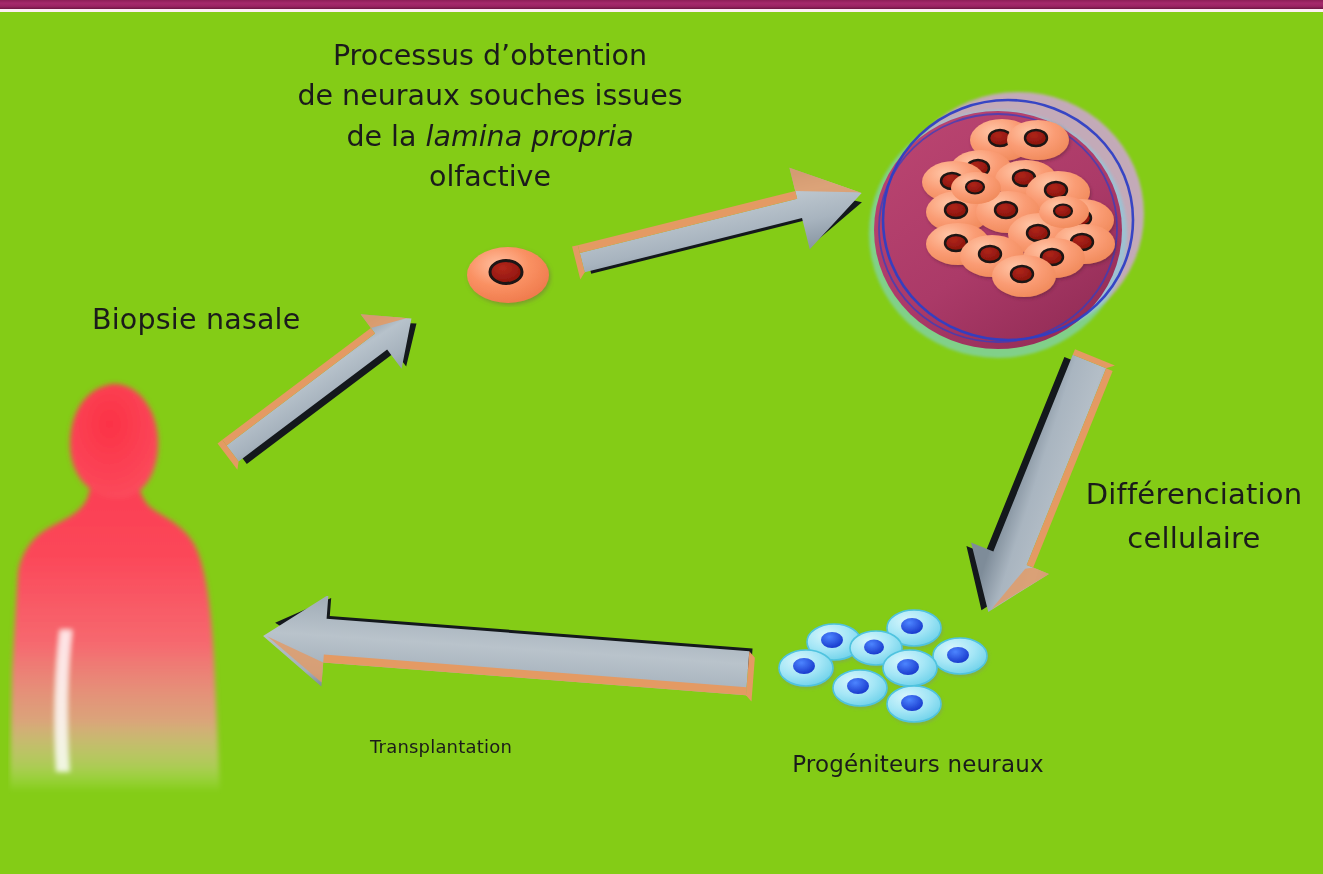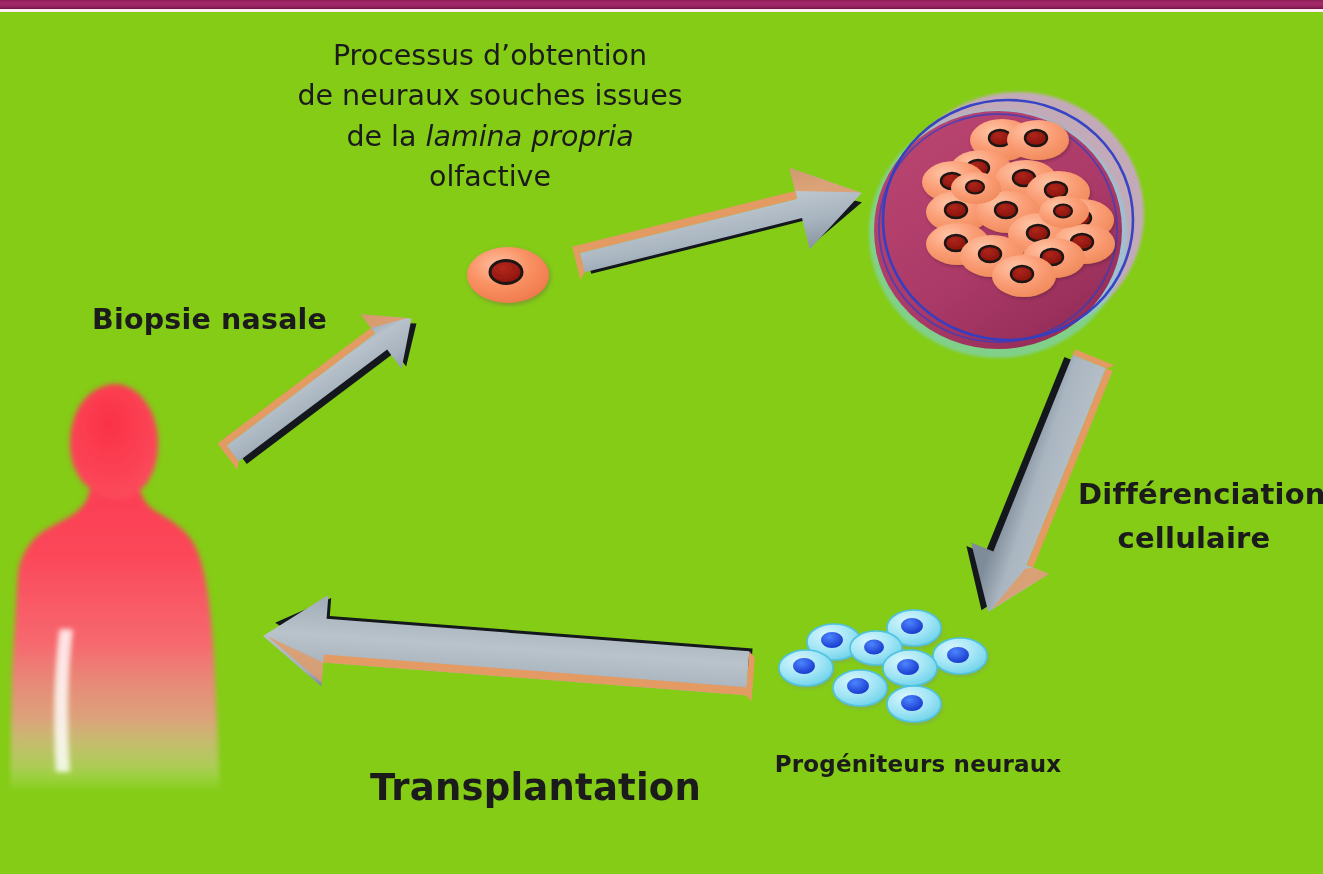--- a/index.html
+++ b/index.html
@@ -30,41 +30,41 @@
     left: 0; top: 9px;
     width: 1323px;
     height: 3px;
     background: #fdeef3;
   }
 
   
   .label {
     position: absolute;
     color: #1b1b1b;
-    font-weight: 700;
+    font-weight: 400;
     letter-spacing: .2px;
     white-space: nowrap;
     line-height: 1.38;
   }
   .title-block {
     position: absolute;
     left: 288px;
     top: 36px;
     width: 404px;
     text-align: center;
     color: #1b1b1b;
     font-size: 28.5px;
     line-height: 1.42;
     white-space: normal;
   }
   .title-block .ital { font-style: italic; }
 
   #label-biopsy   { left: 92px;  top: 300px; font-size: 28.5px; }
   #label-diff     { left: 1078px; top: 473px; font-size: 29px; text-align: center; width: 232px; white-space: normal; line-height: 1.5;}
-  #label-transpl  { left: 370px; top: 762px; font-size: 37px; }
+  #label-transpl  { left: 370px; top: 735px; font-size: 18px; }
   #label-prog     { left: 738px; top: 748px; font-size: 23px; text-align: center; width: 318px; white-space: normal; line-height: 1.45; margin-left: 21px;}
 
   
   #human { position: absolute; left: 8px; top: 372px; width: 228px; height: 440px; }
 
   
   #single-cell { position: absolute; left: 462px; top: 243px; width: 92px; height: 64px; }
 
   
   #petri { position: absolute; left: 858px; top: 88px; width: 296px; height: 282px; }

